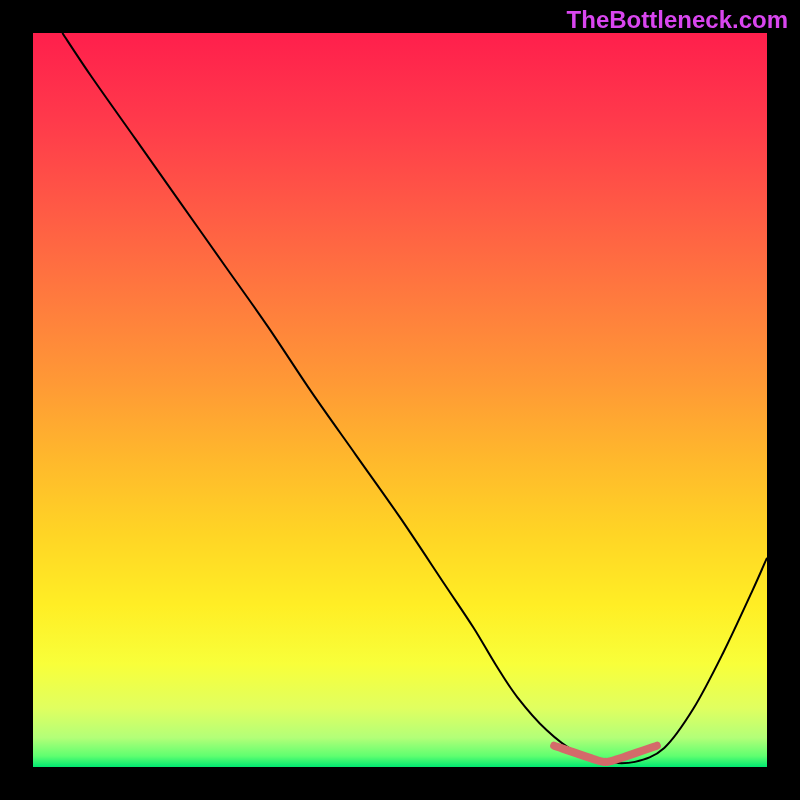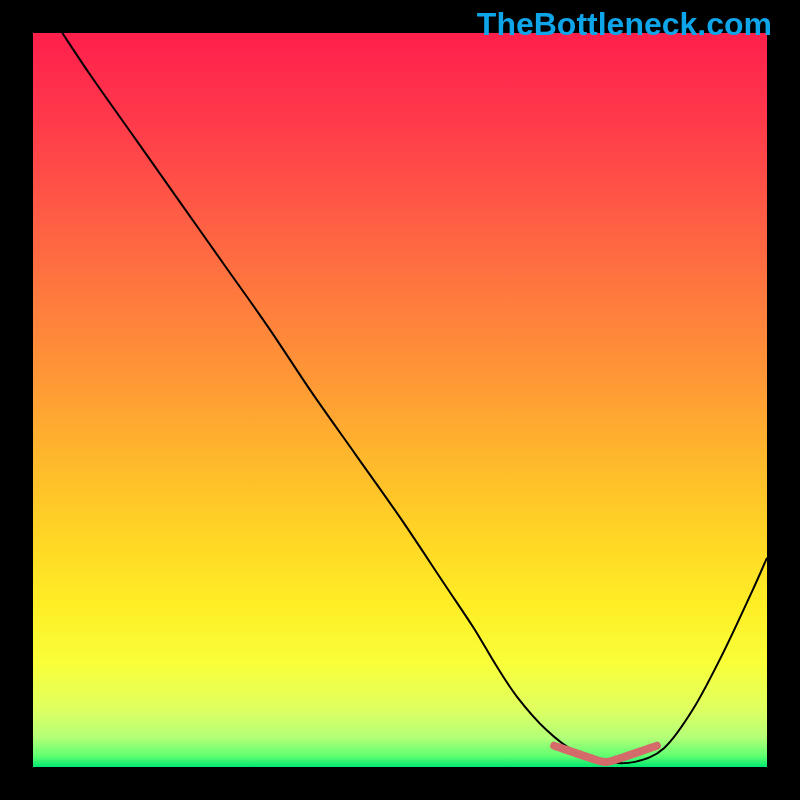--- a/index.html
+++ b/index.html
@@ -37,17 +37,17 @@
 
   <div class="gradient" style="left: 33px; top: 33px; width: 734px; height: 734px; background: linear-gradient(rgb(255, 31, 76) 0%, rgb(255, 58, 75) 12%, rgb(255, 90, 69) 24%, rgb(255, 122, 62) 36%, rgb(255, 154, 53) 48%, rgb(255, 184, 44) 58%, rgb(255, 212, 37) 68%, rgb(255, 238, 37) 78%, rgb(248, 255, 58) 86%, rgb(224, 255, 96) 92%, rgb(179, 255, 120) 96%, rgb(96, 255, 112) 98.5%, rgb(0, 232, 112) 100%);"></div>
 
   <svg class="plot" xmlns="http://www.w3.org/2000/svg" preserveAspectRatio="none" width="734" height="734" viewBox="0 0 734 734" style="left: 33px; top: 33px;">
     <g>
       <path d="M 29.36 0 C 34.25 7.34, 46.49 26.30, 58.72 44.04 C 70.95 61.78, 88.08 85.63, 102.76 106.43 C 117.44 127.23, 132.12 148.02, 146.80 168.82 C 161.48 189.62, 176.16 210.41, 190.84 231.21 C 205.52 252.01, 220.20 272.19, 234.88 293.60 C 249.56 315.01, 264.24 338.25, 278.92 359.66 C 293.60 381.07, 308.28 401.25, 322.96 422.05 C 337.64 442.85, 352.32 463.03, 367.00 484.44 C 381.68 505.85, 398.81 532.15, 411.04 550.50 C 423.27 568.85, 431.84 581.08, 440.40 594.54 C 448.96 608.00, 455.08 619.62, 462.42 631.24 C 469.76 642.86, 475.88 653.26, 484.44 664.27 C 493.00 675.28, 504.01 688.13, 513.80 697.30 C 523.59 706.47, 533.37 714.06, 543.16 719.32 C 552.95 724.58, 562.73 727.27, 572.52 728.86 C 582.31 730.45, 592.09 731.19, 601.88 728.86 C 611.67 726.54, 621.45 723.85, 631.24 714.92 C 641.03 705.99, 650.81 691.06, 660.60 675.28 C 670.39 659.50, 680.17 639.80, 689.96 620.23 C 699.75 600.66, 711.98 573.74, 719.32 557.84 C 726.66 541.94, 731.55 530.32, 734.00 524.81" fill="none" stroke="#000000" stroke-width="2"></path>
       <path d="M 521.14 712.7139999999999 C 527.99 715.04, 553.68 723.97, 562.24 726.66 C 570.81 729.35, 569.09 728.86, 572.52 728.86 C 575.95 728.86, 574.23 729.35, 582.80 726.66 C 591.36 723.97, 617.05 715.04, 623.90 712.71" fill="none" stroke="#d46a6a" stroke-width="8" stroke-linecap="round"></path>
     </g>
   </svg>
 
-  <div class="watermark" style="right: 28px; top: 6px; font-size: 32px; color: #0ea5e9;">
+  <div class="watermark" style="right: 12px; top: 6px; font-size: 24px; color: #d946ef;">
     <span>TheBottleneck.com</span>
   </div>
 
 </div>
 
 </body></html>

